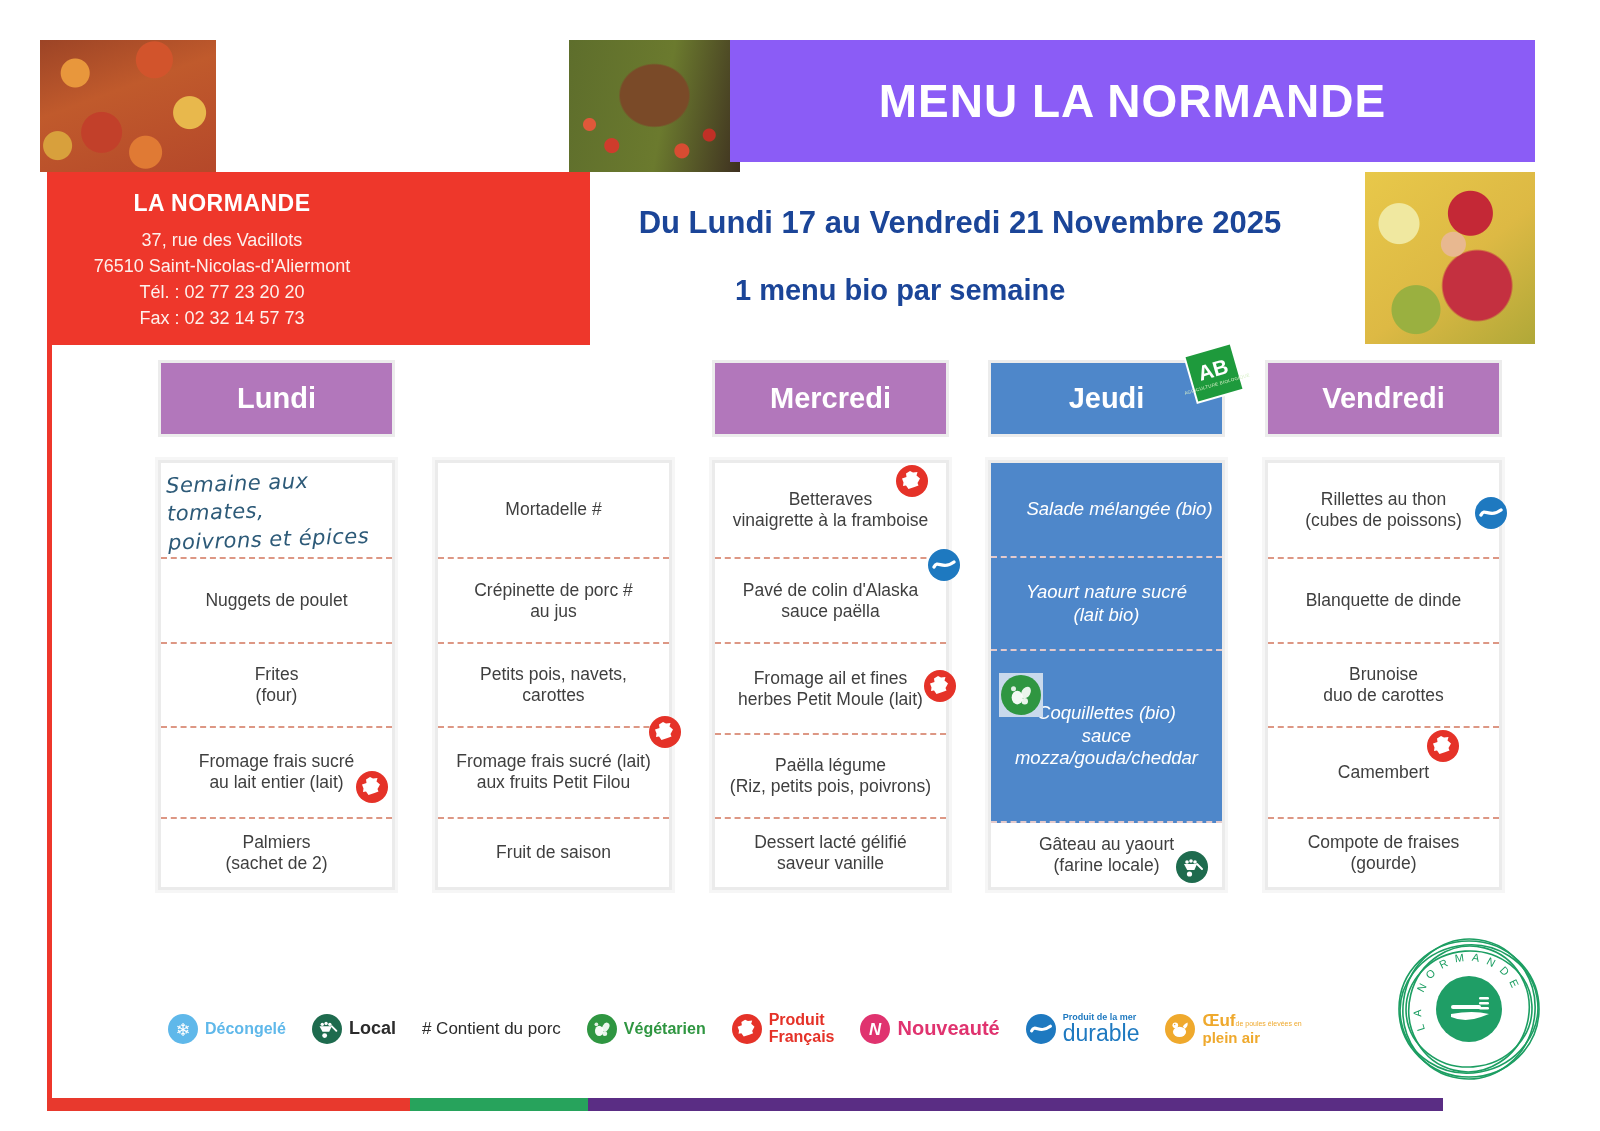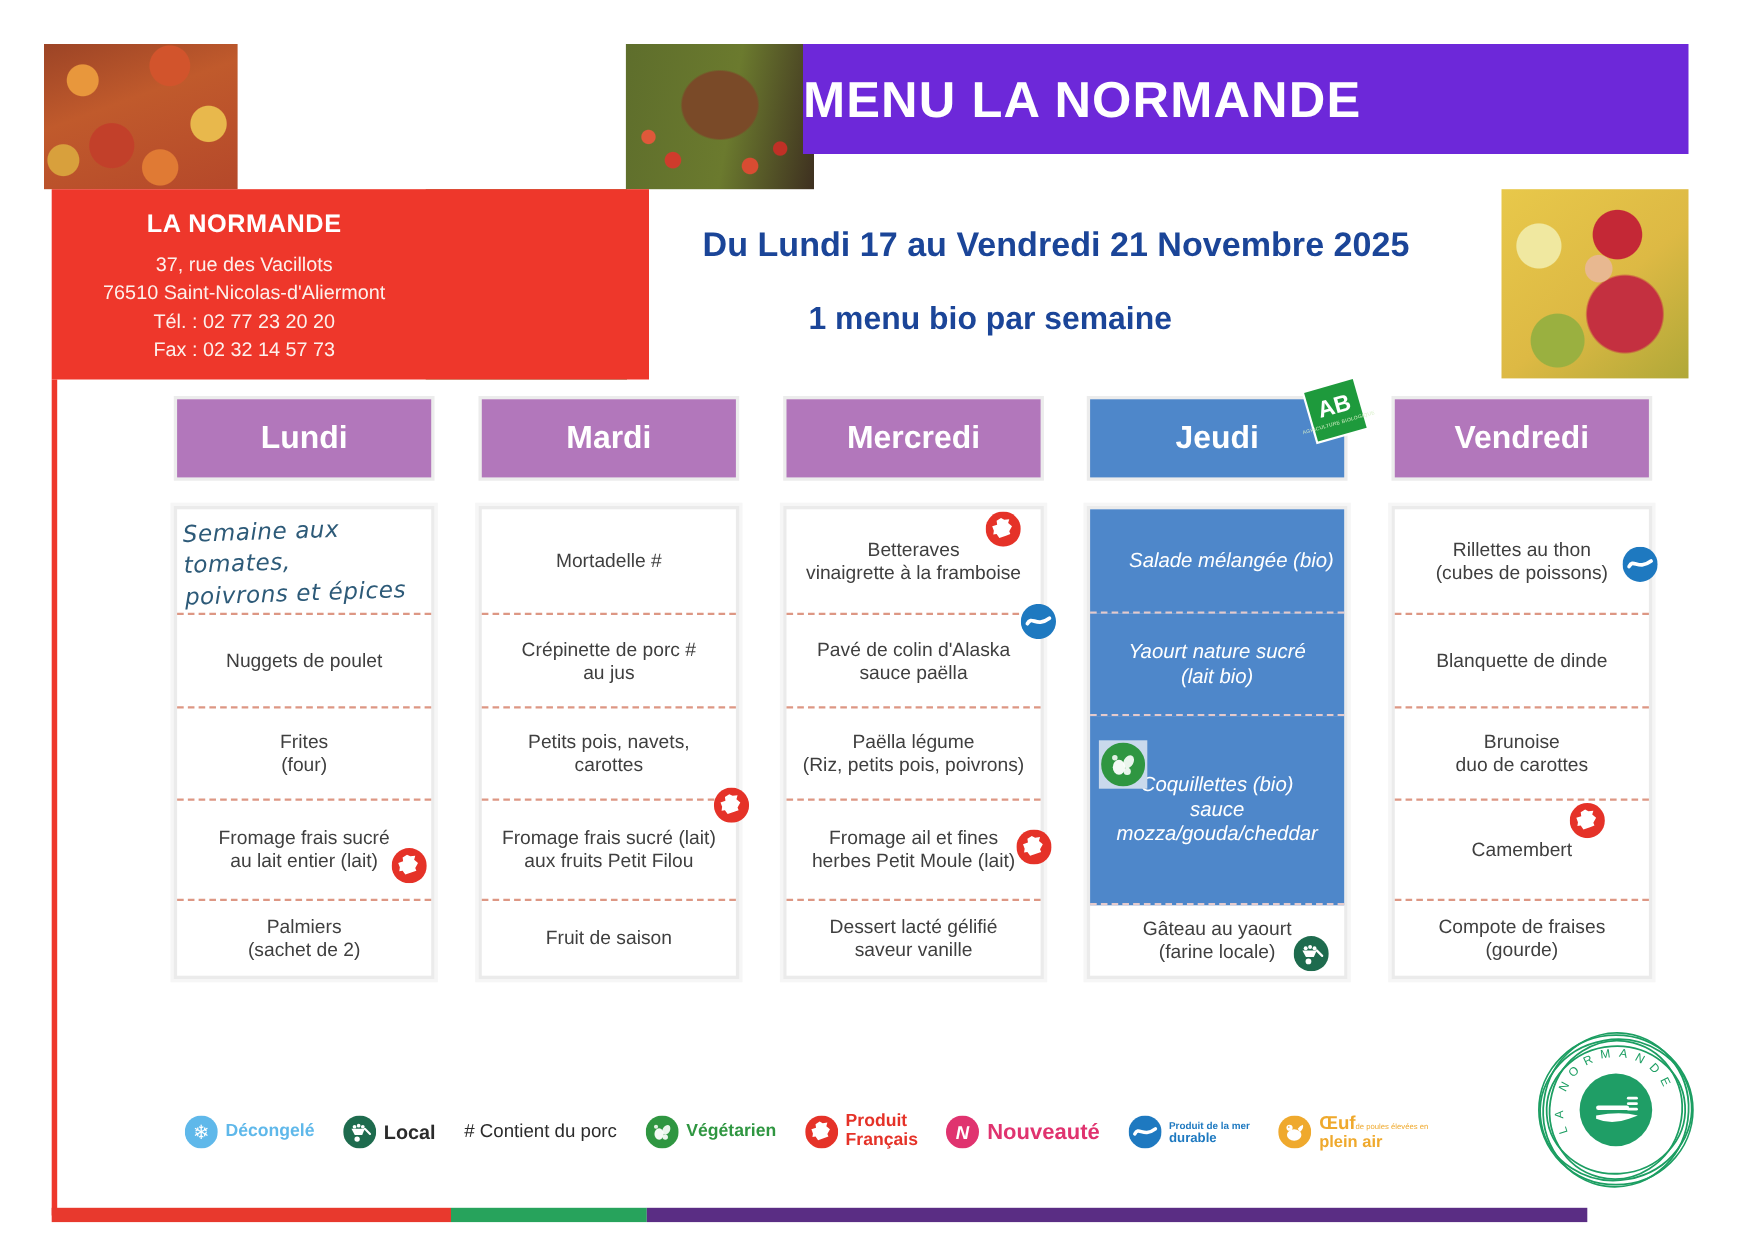--- a/index.html
+++ b/index.html
@@ -39,22 +39,22 @@
   .photo-girl{left:1365px;top:172px;width:170px;height:172px;
     background:
       radial-gradient(circle at 62% 24%, #c42836 0 22px, transparent 23px),
       radial-gradient(circle at 52% 42%, #e8b890 0 12px, transparent 13px),
       radial-gradient(ellipse at 66% 66%, #c43040 0 34px, transparent 36px),
       radial-gradient(circle at 20% 30%, #f0e8a0 0 20px, transparent 21px),
       radial-gradient(circle at 30% 80%, #9ab040 0 24px, transparent 25px),
       linear-gradient(140deg,#e8c84a 0%, #ddb944 55%, #b0a838 100%);}
 
   
-  .banner{position:absolute;left:730px;top:40px;width:805px;height:100px;background:#6d28d9;
-          display:flex;align-items:center;justify-content:flex-start;}
+  .banner{position:absolute;left:730px;top:40px;width:805px;height:122px;background:#8b5cf6;
+          display:flex;align-items:center;justify-content:center;}
   .banner-title{color:#fff;font-size:46px;font-weight:bold;letter-spacing:1px;}
   .address-box{position:absolute;left:47px;top:172px;width:543px;height:173px;background:#ee372b;}
   .address-inner{position:absolute;left:0;top:18px;width:350px;text-align:center;color:#fdf0ec;}
   .address-name{font-size:23px;font-weight:bold;letter-spacing:0.5px;margin-bottom:10px;color:#ffffff;}
   .address-line{font-size:18px;line-height:1.45;}
   .redline{position:absolute;left:47px;top:345px;width:5px;height:760px;background:#ee372b;}
 
   .week-range{position:absolute;left:620px;top:205px;width:680px;text-align:center;
               color:#1b4598;font-size:31px;font-weight:bold;}
   .bio-note{position:absolute;left:735px;top:274px;color:#1b4598;font-size:29px;font-weight:bold;text-align:center;}
@@ -114,21 +114,21 @@
   .leg-icon{width:30px;height:30px;flex:none;}
   .leg-icon svg{display:block;width:100%;height:100%;}
   .t-decongele{color:#5fb8ea;font-size:16px;font-weight:bold;}
   .t-local{color:#2b2b2b;font-size:18px;font-weight:bold;}
   .t-porc{color:#2b2b2b;font-size:17px;}
   .t-veg{color:#2f9641;font-size:16px;font-weight:bold;}
   .t-pf{color:#e53228;font-size:16px;font-weight:bold;line-height:1.05;}
   .t-nouv{color:#e0336f;font-size:20px;font-weight:bold;}
   .t-dur{color:#1e79c0;line-height:1;}
   .t-dur .small{font-size:9px;font-weight:bold;display:block;}
-  .t-dur .big{font-size:12px;font-weight:bold;display:block;}
+  .t-dur .big{font-size:23px;font-weight:normal;display:block;}
   .t-oeuf{color:#efa92d;line-height:1.05;}
   .t-oeuf .l1{font-size:17px;font-weight:bold;}
   .t-oeuf .tiny{font-size:7px;}
   .t-oeuf .l2{font-size:15px;font-weight:bold;display:block;}
 
   
   .bar{position:absolute;top:1098px;height:13px;}
   .bar-red{left:47px;width:363px;background:#e8392d;}
   .bar-green{left:410px;width:178px;background:#27a35c;}
   .bar-purple{left:588px;width:855px;background:#5a2d84;}
@@ -204,25 +204,20 @@
   <div class="redline"></div>
 
   <div class="week-range">Du Lundi 17 au Vendredi 21 Novembre 2025</div>
   <div class="bio-note">1 menu bio par semaine</div>
 
   <div class="day-header" style="left:158px">
     <div class="day-header-inner hdr-purple">
         <span>Lundi</span>
       </div>
   </div>
-  <div class="day-header" style="left:435px">
-    <div class="day-header-inner hdr-purple">
-        <span>Mardi</span>
-      </div>
-  </div>
   <div class="day-header" style="left:712px">
     <div class="day-header-inner hdr-purple">
         <span>Mercredi</span>
       </div>
   </div>
   <div class="day-header" style="left:988px">
     <div class="day-header-inner hdr-blue">
         <span>Jeudi</span>
       </div>
     <div class="ab-badge">
@@ -301,32 +296,32 @@
     </div>
     <div class="cell f2">
       <span class="cell-text">Pavé de colin d'Alaska
 sauce paëlla</span>
       <span class="chip pos-mer2">
           <svg viewBox="0 0 32 32">
             <use href="#ic-wave"></use>
           </svg>
         </span>
     </div>
-    <div class="cell f3">
-      <span class="cell-text">Paëlla légume
-(Riz, petits pois, poivrons)</span>
-    </div>
     <div class="cell f4">
       <span class="cell-text">Fromage ail et fines
 herbes Petit Moule (lait)</span>
       <span class="chip pos-mer4">
           <svg viewBox="0 0 32 32">
             <use href="#ic-france"></use>
           </svg>
         </span>
+    </div>
+    <div class="cell f3">
+      <span class="cell-text">Paëlla légume
+(Riz, petits pois, poivrons)</span>
     </div>
     <div class="cell f5">
       <span class="cell-text">Dessert lacté gélifié
 saveur vanille</span>
     </div>
   </div>
 
   <div class="day-box" style="left:988px">
     <div class="cell cell-blue h-salade">
       <span class="cell-text">Salade mélangée (bio)</span>

